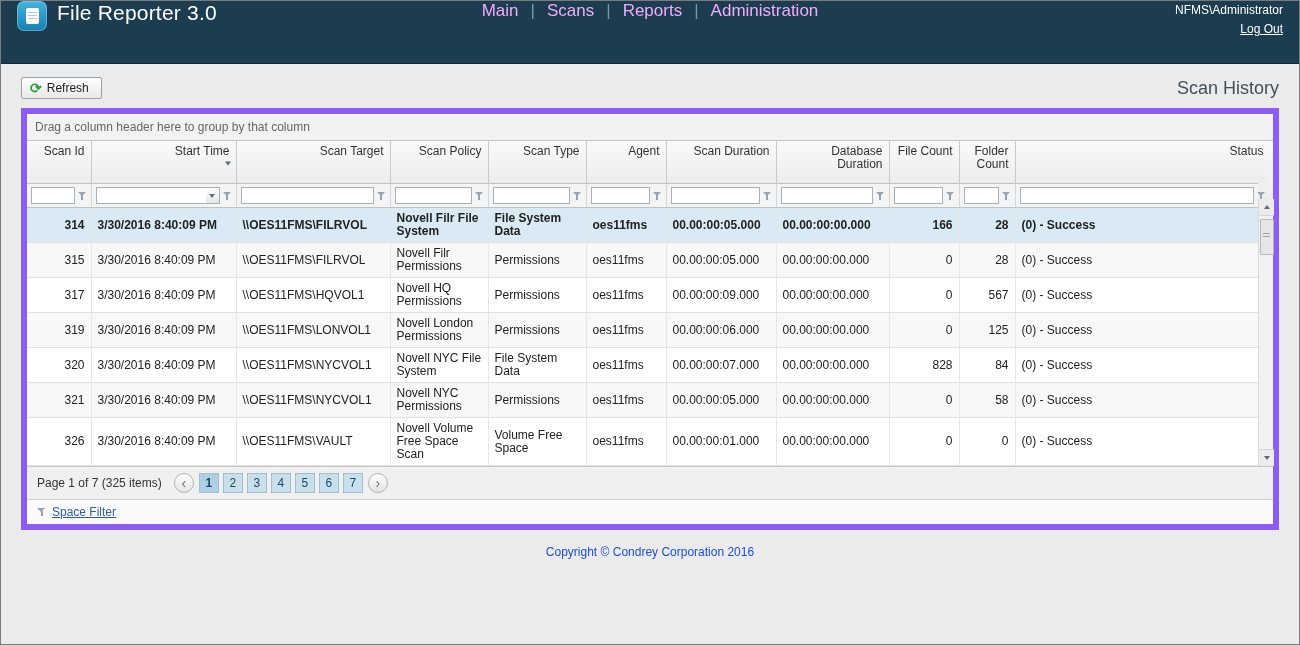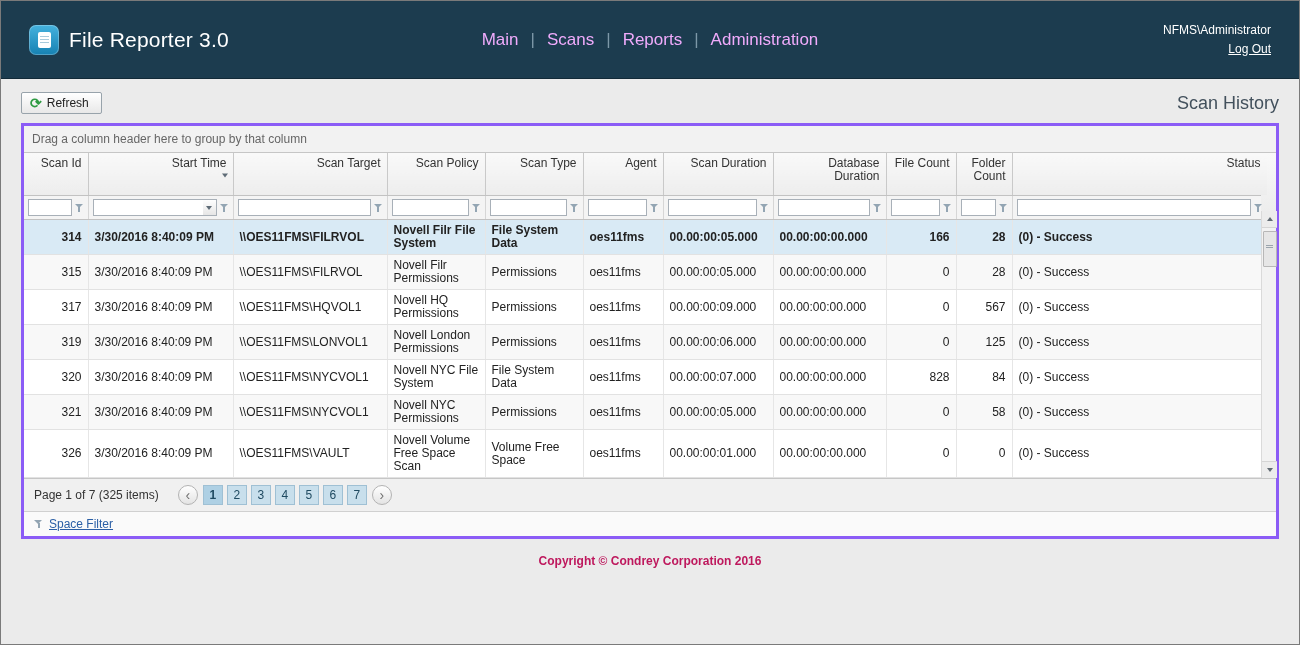--- a/index.html
+++ b/index.html
@@ -2,22 +2,22 @@
 <html><head>
 <meta charset="utf-8">
 <style>
   html,body{margin:0;padding:0;}
   body{
     width:1300px;height:645px;box-sizing:border-box;overflow:hidden;
     border:1px solid #7a7a7a;background:#ebebeb;
     font-family:"Liberation Sans",sans-serif;color:#222;
   }
   
-  .topbar{height:78px;background:#1c3c4f;border-bottom:1px solid #122a38;
-    display:flex;align-items:center;padding:0 28px;position:relative;color:#fff;box-sizing:border-box;}
+  .topbar{height:63px;background:#1c3c4f;border-bottom:1px solid #122a38;
+    display:flex;padding:0 16px;position:relative;color:#fff;box-sizing:border-box;}
   .logo{width:30px;height:30px;border-radius:7px;flex:0 0 30px;
     background:linear-gradient(180deg,#45b2de,#1681b2);
     display:flex;align-items:center;justify-content:center;
     box-shadow:inset 0 0 0 1px rgba(255,255,255,0.25);}
   .logo-page{width:13px;height:16px;background:#fff;border-radius:2px;position:relative;}
   .logo-page::after{content:"";position:absolute;left:2px;top:4px;width:9px;height:8px;
     background:repeating-linear-gradient(180deg,#a9cbdc 0 1px,transparent 1px 3px);}
   .app-title{font-size:21px;font-weight:400;margin-left:10px;letter-spacing:0.2px;}
   .main-nav{position:absolute;left:50%;transform:translateX(-50%);display:flex;align-items:center;font-size:17px;}
   .main-nav a{color:#f0abfc;text-decoration:none;padding:0 12px;cursor:pointer;}
@@ -25,21 +25,21 @@
   .user-box{margin-left:auto;text-align:right;font-size:12px;line-height:19px;}
   .logout{color:#fff;text-decoration:underline;cursor:pointer;}
   
   .toolbar{display:flex;align-items:center;justify-content:space-between;padding:13px 20px 9px;}
   .refresh-btn{display:inline-flex;align-items:center;gap:5px;padding:3px 12px 3px 8px;
     background:linear-gradient(#ffffff,#e8e8e8);border:1px solid #98a3ab;border-radius:2px;
     font-size:12px;color:#222;font-family:inherit;cursor:pointer;}
   .refresh-ico{color:#2e9b43;font-size:14px;font-weight:bold;line-height:1;}
   .page-title{font-size:18px;color:#42505c;}
   
-  .grid{margin:0 20px;background:#fca5a5;border:3px solid #8b5cf6;}
+  .grid{margin:0 20px;background:#fca5a5;border:6px solid #8b5cf6;}
   .group-panel{padding:6px 8px;font-size:12px;color:#666;background:#f2f2f2;
     border-bottom:1px solid #c6c6c6;cursor:default;}
   .grid-body{position:relative;padding-right:15px;}
   .grid-body::before{content:"";position:absolute;top:0;right:0;width:15px;height:58px;
     background:linear-gradient(#f9f9f9,#ededed);border-bottom:1px solid #c2c2c2;}
   table.grid-table{border-collapse:collapse;table-layout:fixed;width:1243px;font-size:12px;}
   .hcell{position:relative;height:34px;vertical-align:top;text-align:right;padding:4px 6px;
     font-weight:normal;color:#333;line-height:13px;cursor:pointer;
     background:linear-gradient(#f9f9f9,#ededed);
     border-right:1px solid #c9c9c9;border-bottom:1px solid #c2c2c2;}
@@ -71,33 +71,33 @@
   .vs-btn.vs-up{top:0;border-bottom:1px solid #d5d5d5;}
   .vs-btn.vs-down{bottom:0;border-top:1px solid #d5d5d5;}
   .tri-up{width:0;height:0;border-left:3px solid transparent;border-right:3px solid transparent;border-bottom:4px solid #606a72;}
   .tri-dn{width:0;height:0;border-left:3px solid transparent;border-right:3px solid transparent;border-top:4px solid #606a72;}
   .vs-thumb{position:absolute;left:1px;top:20px;width:12px;height:34px;background:#e6e6e6;
     border:1px solid #b7b7b7;border-radius:1px;cursor:pointer;}
   .vs-thumb::after{content:"";position:absolute;left:2px;top:13px;width:7px;height:5px;
     background:repeating-linear-gradient(180deg,#9aa4ac 0 1px,transparent 1px 2.5px);}
   
   .pager{background:#f0f0f0;border-top:1px solid #c6c6c6;padding:6px 10px;display:flex;align-items:center;font-size:12px;color:#333;}
-  .pager-summary{margin-right:14px;}
+  .pager-summary{margin-right:7px;}
   .pg-nav{width:20px;height:20px;border-radius:50%;background:linear-gradient(#ffffff,#e3e3e3);
     border:1px solid #b3b3b3;display:inline-flex;align-items:center;justify-content:center;
     color:#707070;font-size:14px;line-height:1;margin:0 5px;cursor:pointer;box-sizing:border-box;}
   #page-buttons{display:inline-flex;gap:4px;}
   .page-btn{min-width:20px;height:20px;display:inline-flex;align-items:center;justify-content:center;
     background:#c8dfec;border:1px solid #9fc0d4;color:#1f4a61;font-size:12px;cursor:pointer;box-sizing:border-box;}
   .page-btn.current{background:#aed0e4;font-weight:bold;}
   
   .filter-bar{background:#fafafa;border-top:1px solid #d0d0d0;padding:5px 10px;display:flex;align-items:center;gap:6px;font-size:12px;}
   .create-filter{color:#2b5fa5;text-decoration:underline;cursor:pointer;}
   
-  .footer{text-align:center;font-size:12px;color:#be185d;margin-top:15px;font-weight:bold;}
+  .footer{text-align:center;font-size:12px;color:#1d4ed8;margin-top:15px;}
 </style>
 </head>
 <body>
 
 <header class="topbar">
   <div class="logo">
       <div class="logo-page"></div>
     </div>
   <div class="app-title">File Reporter 3.0</div>
   <nav class="main-nav">

